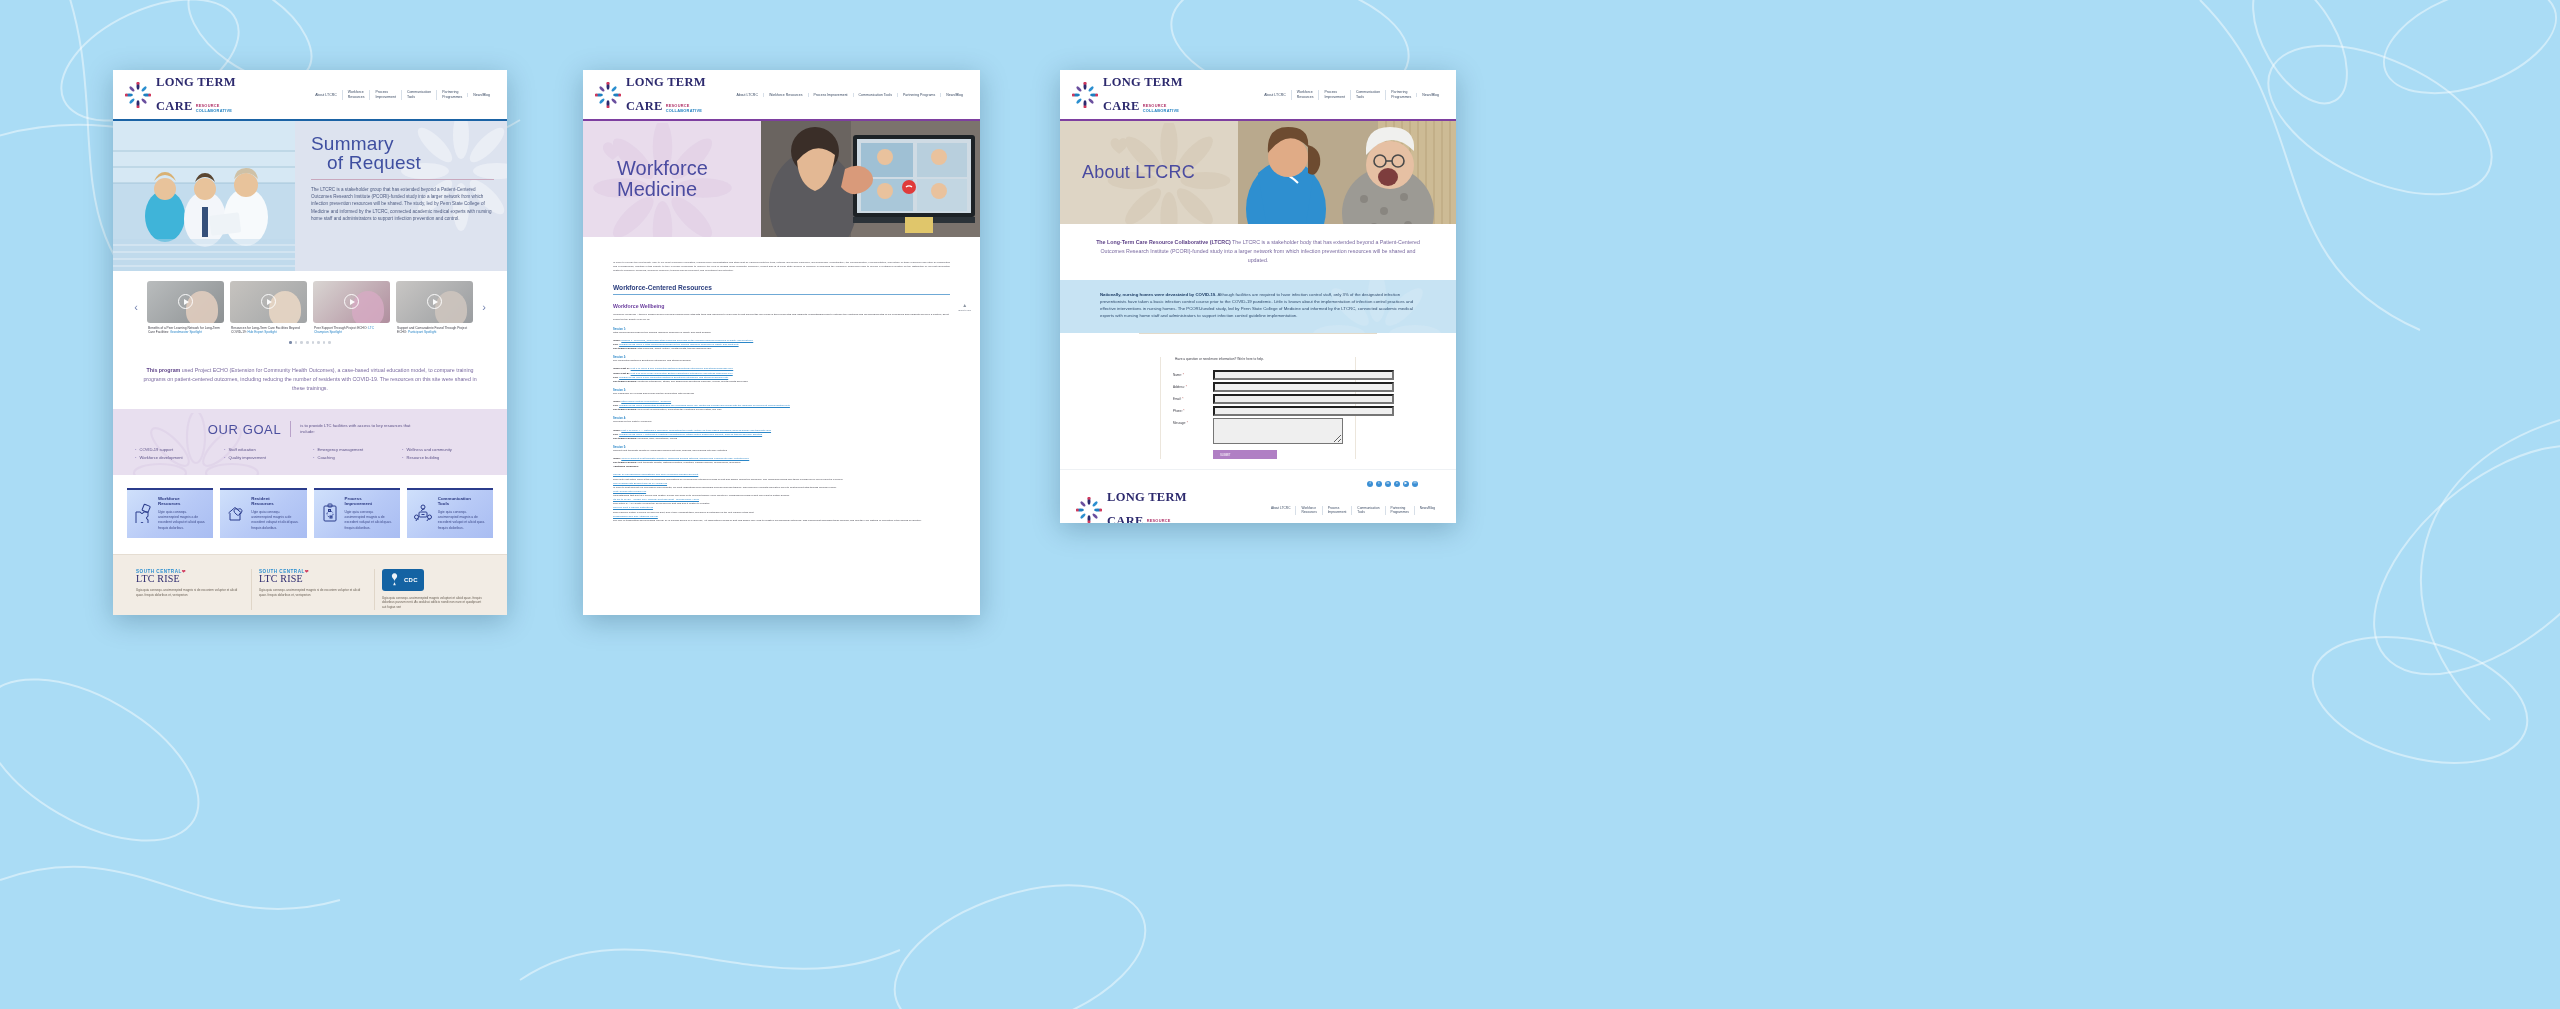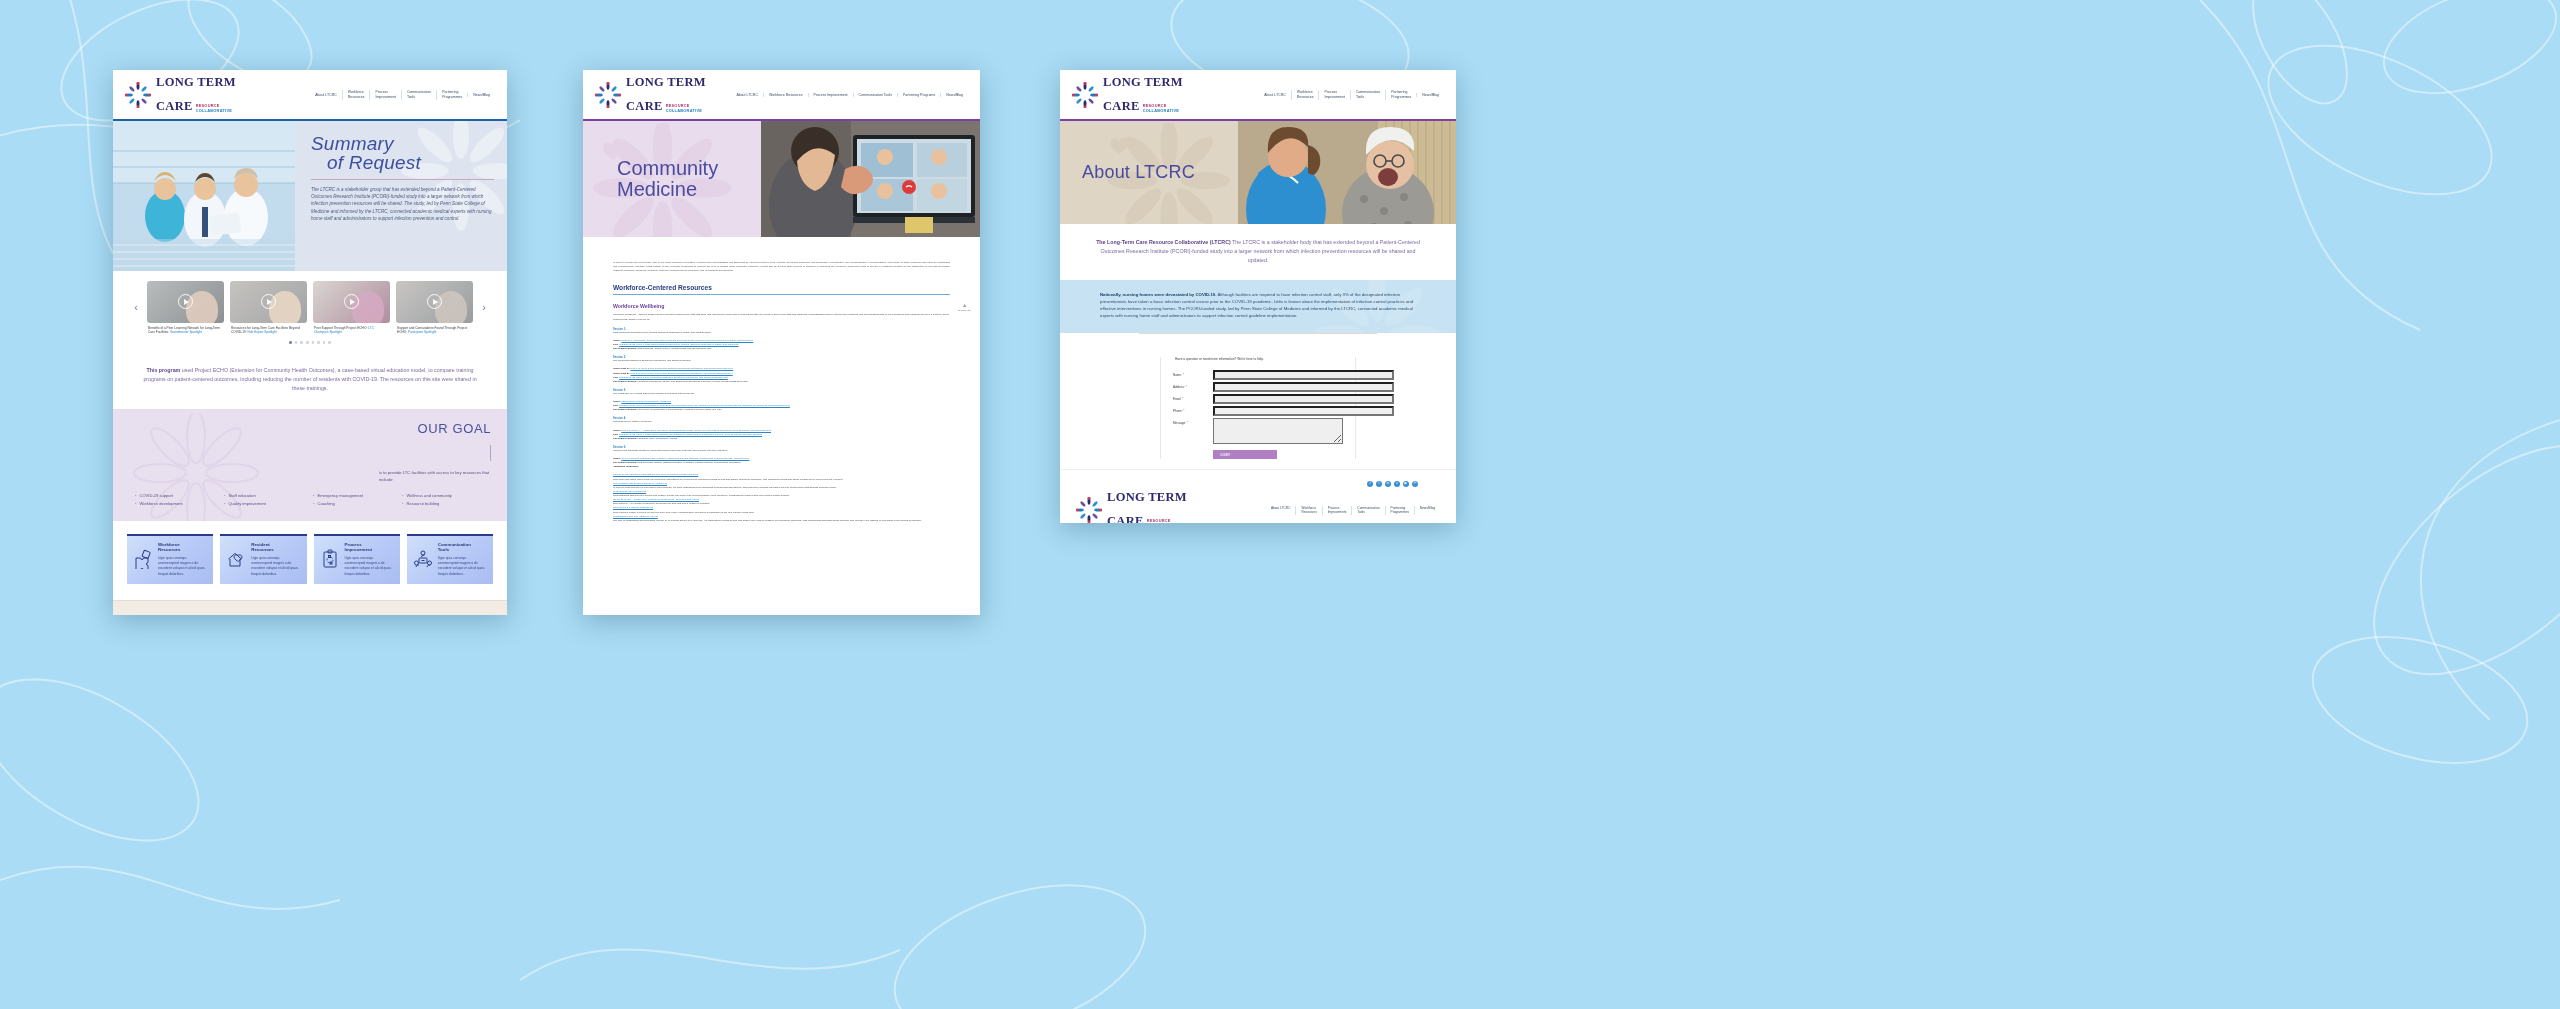--- a/index.html
+++ b/index.html
@@ -59,21 +59,20 @@
 
   
   .hero1 { display: flex; height: 152px; border-top: 2px solid #1b63a5; }
   .hero1-img {
     width: 182px; flex: 0 0 182px; position: relative; overflow: hidden;
     background: linear-gradient(150deg,#cfe4f2 0%,#9dc3dd 45%,#7ea9c9 100%);
   }
   .hero1-txt {
     flex: 1; background: #dde3ef; position: relative; padding: 13px 13px 10px 16px;
     overflow: hidden;
-    font-style: italic;
   }
   .hero1-txt .petal-wm { position: absolute; right: -14px; top: -10px; opacity: .5; }
   .h1-title {
     font-size: 19px; color: #3f4fa0; font-weight: 300; line-height: 1.02;
     letter-spacing: .2px; position: relative;
   }
   .h1-title .l2 { display: block; padding-left: 16px; }
   .h1-rule { height: 1px; background: #c9a8bd; margin: 6px 0 6px 0; position: relative; }
   .h1-body { font-size: 4.6px; line-height: 1.62; color: #4e5b80; position: relative; }
 
@@ -122,21 +121,21 @@
     font-size: 5.3px; line-height: 1.75; color: #7a6aa0;
   }
   .blurb b { color: #5b3f86; }
 
   
   .goal {
     background: #e8dfef; position: relative; overflow: hidden;
     padding: 12px 16px 14px 16px;
   }
   .goal .petal-wm { position: absolute; left: 8px; top: 4px; opacity: .45; }
-  .goal-head { display: flex; align-items: flex-end; justify-content: center; gap: 9px; position: relative; flex-direction: column; }
+  .goal-head { display: flex; align-items: center; justify-content: center; gap: 9px; position: relative; }
   .goal-title { font-size: 13px; color: #4b4f9e; font-weight: 300; letter-spacing: .6px; }
   .goal-sep { width: 1px; height: 16px; background: #b9a2c9; }
   .goal-sub { font-size: 4.2px; color: #5a4f86; line-height: 1.55; max-width: 112px; }
   .goal-cols {
     display: flex; justify-content: space-between; gap: 6px;
     margin-top: 9px; padding: 0 6px; position: relative;
   }
   .goal-col { flex: 1; }
   .goal-li { font-size: 4.1px; color: #5c5288; line-height: 1.75; display: flex; gap: 3px; }
   .goal-li::before { content: "•"; color: #9b8ac0; }
@@ -633,21 +632,21 @@
             <ellipse cx="22" cy="60" rx="26" ry="9"></ellipse>
             <ellipse cx="98" cy="60" rx="26" ry="9"></ellipse>
             <ellipse cx="33" cy="33" rx="9" ry="25" transform="rotate(-45 33 33)"></ellipse>
             <ellipse cx="87" cy="87" rx="9" ry="25" transform="rotate(-45 87 87)"></ellipse>
             <ellipse cx="87" cy="33" rx="9" ry="25" transform="rotate(45 87 33)"></ellipse>
             <ellipse cx="33" cy="87" rx="9" ry="25" transform="rotate(45 33 87)"></ellipse>
             <path d="M14 20c3-4 9-2 9 3 0 5-9 11-9 11s-9-6-9-11c0-5 6-7 9-3z"></path>
           </g>
         </svg>
         <div class="h2-title">
-          <div>Community</div>
+          <div>Workforce</div>
           <div>Medicine</div>
         </div>
       </div>
       <div class="hero2-img">
         <svg width="220" height="118" viewBox="0 0 220 118">
           <rect width="220" height="118" fill="#7b736d"></rect>
           <path d="M0 0h90v118H0z" fill="#6a6460"></path>
           <ellipse cx="52" cy="84" rx="44" ry="54" fill="#5b5a5e"></ellipse>
           <circle cx="54" cy="30" r="24" fill="#3a2e28"></circle>
           <path d="M36 40q18-22 38-6-4 30-20 36-16-6-18-30z" fill="#e3b894"></path>

